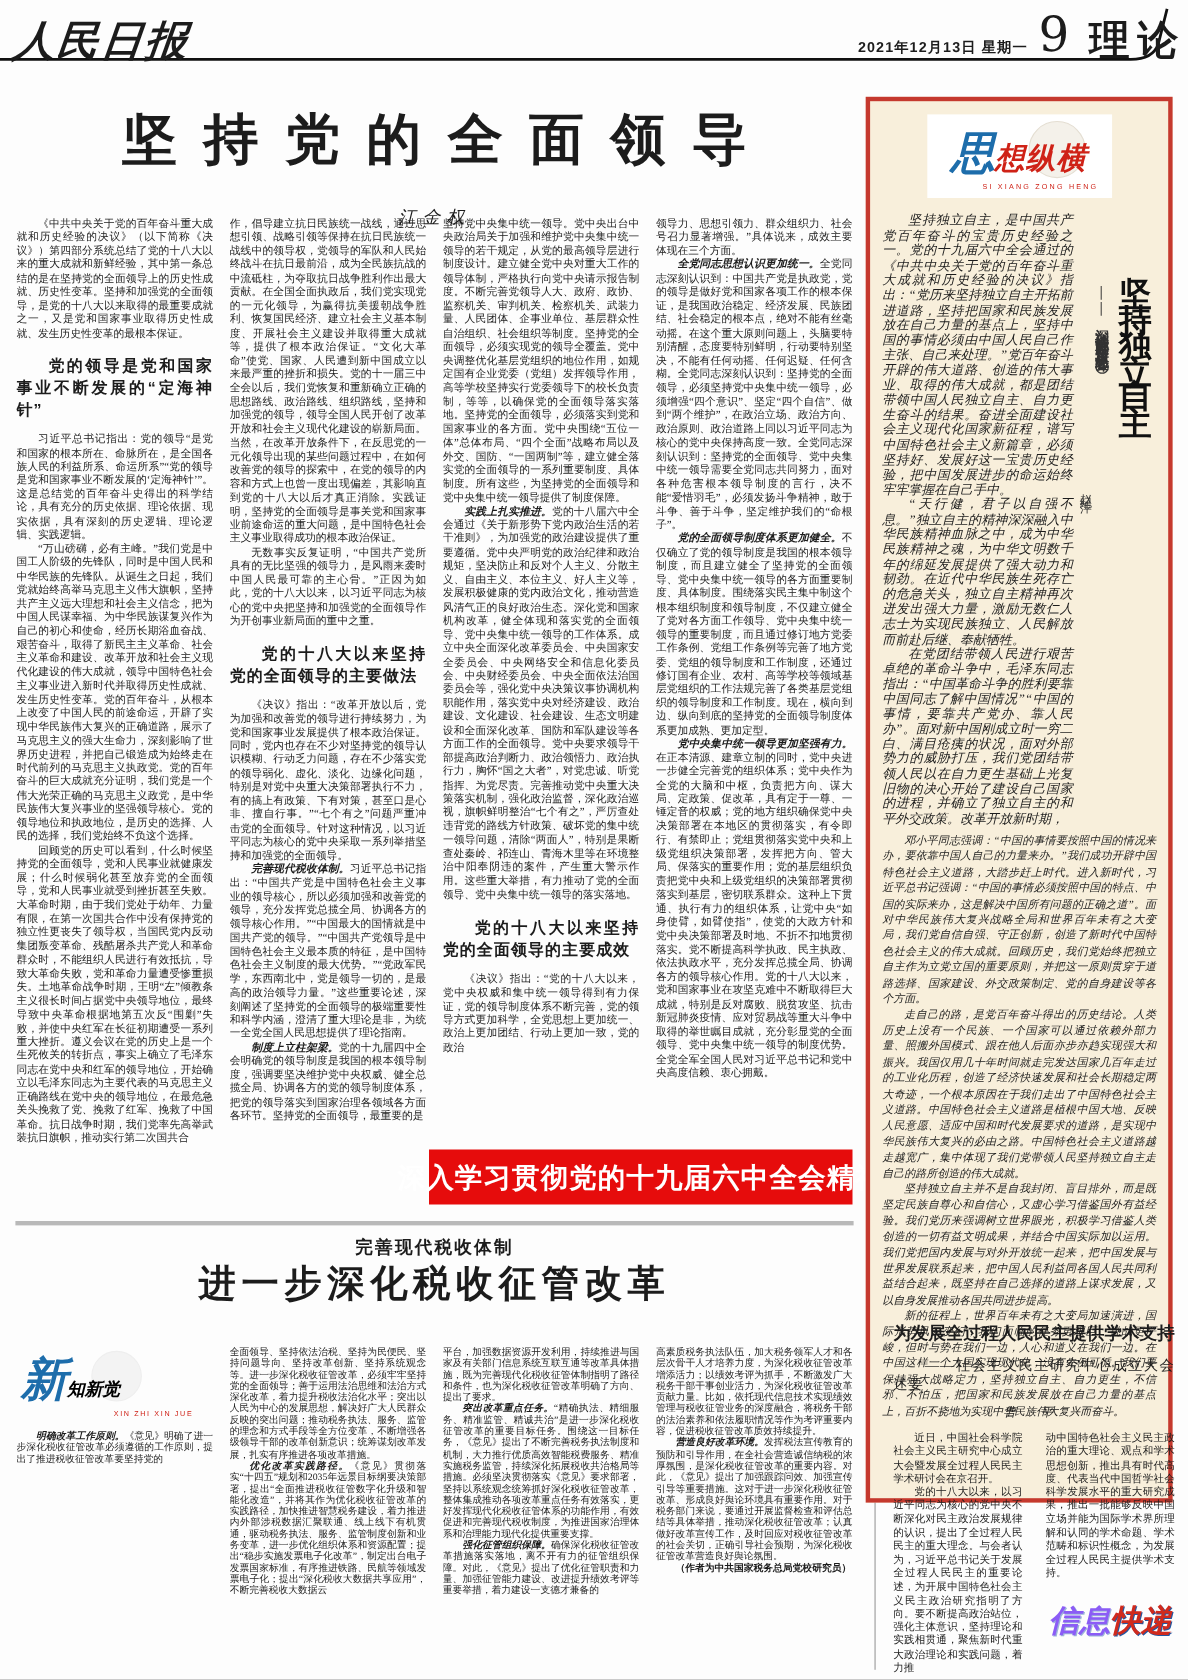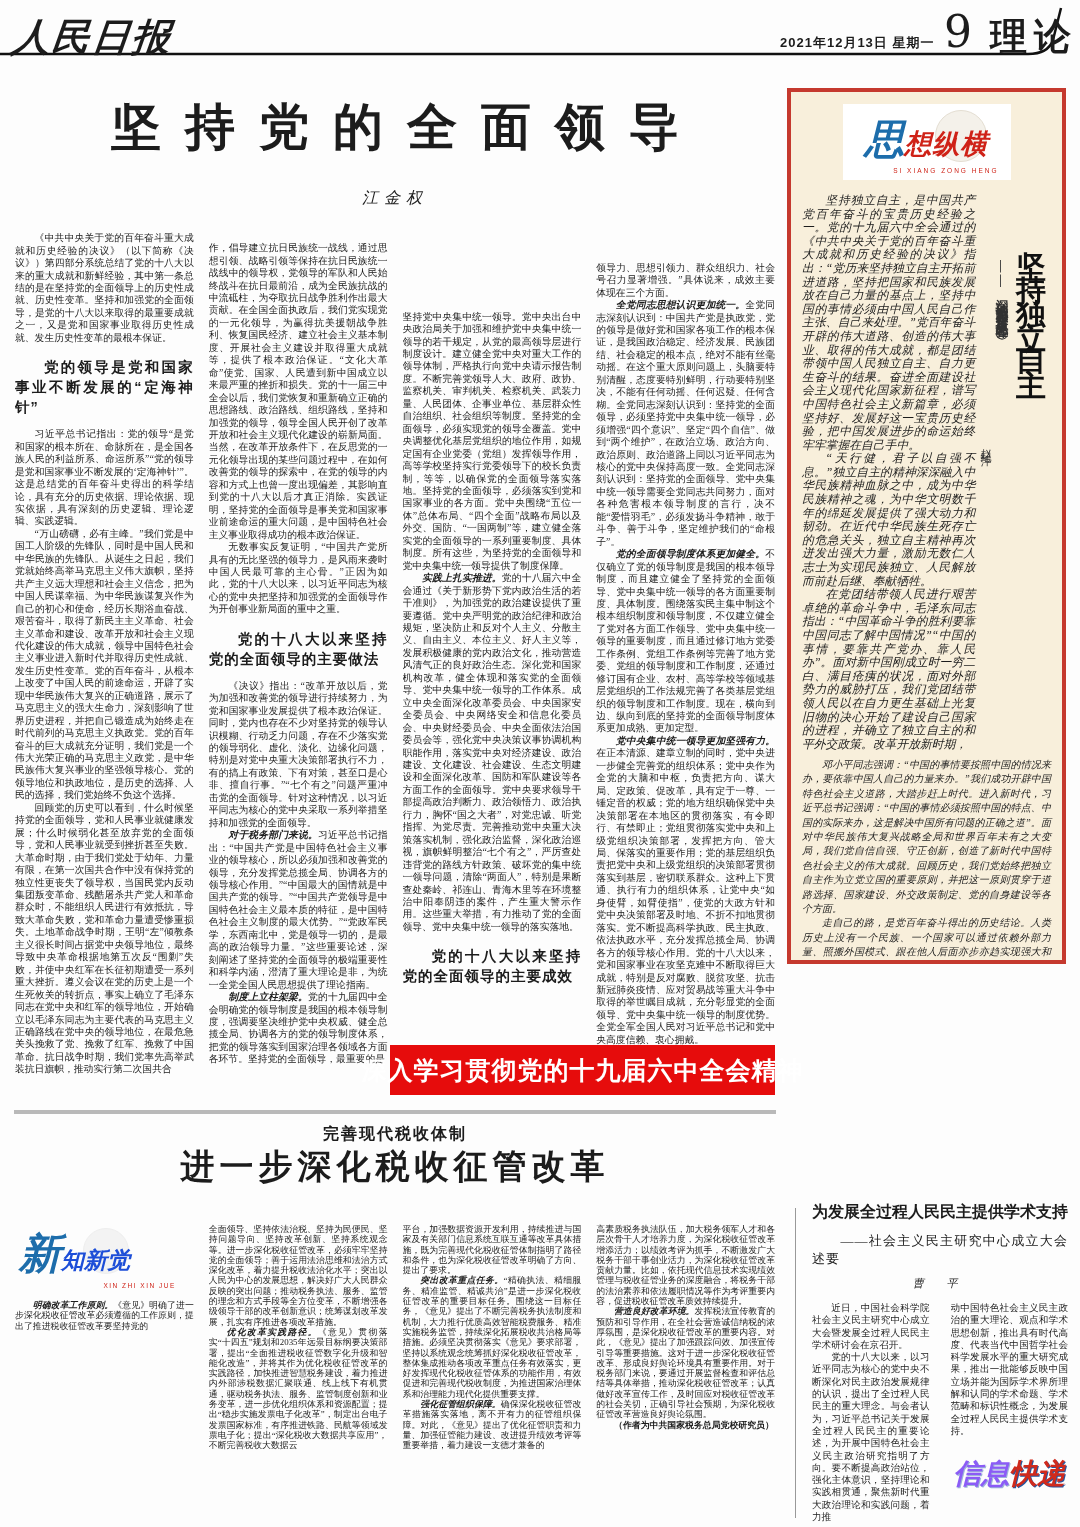--- a/index.html
+++ b/index.html
@@ -19,39 +19,39 @@
   .hdr-sec  { position:absolute; left:990px; top:12px; font-family:"Liberation Serif", serif;
               font-weight:bold; font-size:37px; letter-spacing:7px; }
 
   
   .headline { position:absolute; left:15px; top:94px; width:760px; text-align:center;
               font-family:"Liberation Sans", sans-serif; font-weight:bold; font-size:50px;
               letter-spacing:24px; text-indent:24px; white-space:nowrap; }
   .byline   { position:absolute; left:15px; top:172px; width:760px; text-align:center;
               font-style:italic; font-size:16px; letter-spacing:6px;margin-top:16px; }
   .cols { position:absolute; left:15px; top:198px; width:760px; height:912px;
-          display:flex; gap:15px; overflow:hidden;align-items:center; }
+          display:flex; gap:15px; overflow:hidden; }
   .col  { flex:1; overflow:hidden; }
   .col p { font-size:9.8px; line-height:12.45px; text-align:justify; text-indent:2em; }
   .col p.cont { text-indent:0; }
   .lead { font-weight:bold; font-style:italic; }
   .subhead { font-family:"Liberation Sans", sans-serif; font-weight:bold; font-size:14.5px;
              line-height:20px; letter-spacing:1px; text-align:justify; text-indent:2em;
              margin:13px 0 11px; }
 
   .banner { position:absolute; left:390px; top:1045px; width:385px; height:50px;
             background:#e60c0c; color:#fff; font-family:"Liberation Sans", sans-serif;
             font-weight:bold; font-size:25px; letter-spacing:1px; display:flex;
             align-items:center; justify-content:center; white-space:nowrap; }
 
   .hdiv { position:absolute; left:14px; top:1110px; width:762px; height:4px; background:#b9b9b9; }
   .vdiv { position:absolute; left:795px; top:1208px; width:1px; height:310px; background:#999; }
 
   
-  .sidebar { position:absolute; left:787px; top:88px; width:279px; height:876px;
+  .sidebar { position:absolute; left:787px; top:88px; width:279px; height:1278px;
              background:#f8efdb; border:4px solid #c5392e; padding:10px 11px; overflow:hidden; }
   .sz-logo { width:168px; margin:2px auto 14px; background:#fff; text-align:center;
              padding:8px 4px 6px; position:relative; }
   .sz-logo .circ { position:absolute; left:92px; top:6px; width:52px; height:52px;
                    border:1px solid #e4ded2; border-radius:50%; background:#f4f1ea; }
   .sz-logo-si { position:relative; font-family:"DejaVu Serif", serif; font-style:italic;
                 font-weight:bold; font-size:40px; color:#1d6dab; }
   .sz-logo-rest { position:relative; font-family:"Liberation Sans", sans-serif; font-weight:bold;
                   font-style:italic; font-size:27px; color:#cf2217; letter-spacing:1px; }
   .sz-logo-cap { position:relative; font-family:"Liberation Sans", sans-serif; font-size:6.5px;
@@ -84,21 +84,21 @@
   .tax-col { flex:1; overflow:hidden; }
   .tax-col p { font-size:8.9px; line-height:10.3px; text-align:justify; text-indent:2em; }
   .tax-col p.cont { text-indent:0; }
   .tax-col p.attr { font-weight:bold; }
   .xz-logo { height:64px; margin:2px 4px 10px; position:relative; }
   .xz-logo .circ { position:absolute; left:64px; top:2px; width:46px; height:46px;
                    border:1px solid #eee; border-radius:50%; background:#f3f3f3; }
   .xz-si { position:relative; font-family:"DejaVu Serif", serif; font-style:italic;
            font-weight:bold; font-size:42px; color:#1d6dab; }
   .xz-rest { position:relative; font-family:"Liberation Sans", sans-serif; font-weight:bold;
-             font-style:italic; font-size:23px; color:#1d4ed8; }
+             font-style:italic; font-size:16px; color:#000000; }
   .xz-cap { position:relative; font-family:"Liberation Sans", sans-serif; font-size:6.5px;
             color:#cf2217; letter-spacing:1.5px; text-align:right; padding-right:14px; }
 
   
   .dem { position:absolute; left:812px; top:1202px; width:256px; height:322px; overflow:hidden; }
   .dem-title { font-family:"Liberation Sans", sans-serif; font-weight:bold; font-size:16px;
                letter-spacing:0; white-space:nowrap; }
   .dem-sub { margin-top:9px; font-size:13px; line-height:18px; text-align:justify;
              text-indent:2.2em; letter-spacing:1px; }
   .dem-byline { margin-top:8px; text-align:center; font-style:italic; font-size:11px;
@@ -134,27 +134,28 @@
       <h3 class="subhead">党的领导是党和国家事业不断发展的“定海神针”</h3>
       <p>习近平总书记指出：党的领导“是党和国家的根本所在、命脉所在，是全国各族人民的利益所系、命运所系”“党的领导是党和国家事业不断发展的‘定海神针’”。这是总结党的百年奋斗史得出的科学结论，具有充分的历史依据、理论依据、现实依据，具有深刻的历史逻辑、理论逻辑、实践逻辑。</p>
       <p>“万山磅礴，必有主峰。”我们党是中国工人阶级的先锋队，同时是中国人民和中华民族的先锋队。从诞生之日起，我们党就始终高举马克思主义伟大旗帜，坚持共产主义远大理想和社会主义信念，把为中国人民谋幸福、为中华民族谋复兴作为自己的初心和使命，经历长期浴血奋战、艰苦奋斗，取得了新民主主义革命、社会主义革命和建设、改革开放和社会主义现代化建设的伟大成就，领导中国特色社会主义事业进入新时代并取得历史性成就、发生历史性变革。党的百年奋斗，从根本上改变了中国人民的前途命运，开辟了实现中华民族伟大复兴的正确道路，展示了马克思主义的强大生命力，深刻影响了世界历史进程，并把自己锻造成为始终走在时代前列的马克思主义执政党。党的百年奋斗的巨大成就充分证明，我们党是一个伟大光荣正确的马克思主义政党，是中华民族伟大复兴事业的坚强领导核心。党的领导地位和执政地位，是历史的选择、人民的选择，我们党始终不负这个选择。</p>
       <p>回顾党的历史可以看到，什么时候坚持党的全面领导，党和人民事业就健康发展；什么时候弱化甚至放弃党的全面领导，党和人民事业就受到挫折甚至失败。大革命时期，由于我们党处于幼年、力量有限，在第一次国共合作中没有保持党的独立性更丧失了领导权，当国民党内反动集团叛变革命、残酷屠杀共产党人和革命群众时，不能组织人民进行有效抵抗，导致大革命失败，党和革命力量遭受惨重损失。土地革命战争时期，王明“左”倾教条主义很长时间占据党中央领导地位，最终导致中央革命根据地第五次反“围剿”失败，并使中央红军在长征初期遭受一系列重大挫折。遵义会议在党的历史上是一个生死攸关的转折点，事实上确立了毛泽东同志在党中央和红军的领导地位，开始确立以毛泽东同志为主要代表的马克思主义正确路线在党中央的领导地位，在最危急关头挽救了党、挽救了红军、挽救了中国革命。抗日战争时期，我们党率先高举武装抗日旗帜，推动实行第二次国共合</p>
     </div>
     <div class="col">
       <p class="cont">作，倡导建立抗日民族统一战线，通过思想引领、战略引领等保持在抗日民族统一战线中的领导权，党领导的军队和人民始终战斗在抗日最前沿，成为全民族抗战的中流砥柱，为夺取抗日战争胜利作出最大贡献。在全国全面执政后，我们党实现党的一元化领导，为赢得抗美援朝战争胜利、恢复国民经济、建立社会主义基本制度、开展社会主义建设并取得重大成就等，提供了根本政治保证。“文化大革命”使党、国家、人民遭到新中国成立以来最严重的挫折和损失。党的十一届三中全会以后，我们党恢复和重新确立正确的思想路线、政治路线、组织路线，坚持和加强党的领导，领导全国人民开创了改革开放和社会主义现代化建设的崭新局面。当然，在改革开放条件下，在反思党的一元化领导出现的某些问题过程中，在如何改善党的领导的探索中，在党的领导的内容和方式上也曾一度出现偏差，其影响直到党的十八大以后才真正消除。实践证明，坚持党的全面领导是事关党和国家事业前途命运的重大问题，是中国特色社会主义事业取得成功的根本政治保证。</p>
       <p>无数事实反复证明，“中国共产党所具有的无比坚强的领导力，是风雨来袭时中国人民最可靠的主心骨。”正因为如此，党的十八大以来，以习近平同志为核心的党中央把坚持和加强党的全面领导作为开创事业新局面的重中之重。</p>
       <h3 class="subhead">党的十八大以来坚持党的全面领导的主要做法</h3>
       <p>《决议》指出：“改革开放以后，党为加强和改善党的领导进行持续努力，为党和国家事业发展提供了根本政治保证。同时，党内也存在不少对坚持党的领导认识模糊、行动乏力问题，存在不少落实党的领导弱化、虚化、淡化、边缘化问题，特别是对党中央重大决策部署执行不力，有的搞上有政策、下有对策，甚至口是心非、擅自行事。”“七个有之”问题严重冲击党的全面领导。针对这种情况，以习近平同志为核心的党中央采取一系列举措坚持和加强党的全面领导。</p>
-      <p><span class="lead">对于税务部门来说。</span><span>习近平总书记指出：“中国共产党是中国特色社会主义事业的领导核心，所以必须加强和改善党的领导，充分发挥党总揽全局、协调各方的领导核心作用。”“中国最大的国情就是中国共产党的领导。”“中国共产党领导是中国特色社会主义最本质的特征，是中国特色社会主义制度的最大优势。”“党政军民学，东西南北中，党是领导一切的，是最高的政治领导力量。”这些重要论述，深刻阐述了坚持党的全面领导的极端重要性和科学内涵，澄清了重大理论是非，为统一全党全国人民思想提供了理论指南。</span></p>
+      <p><span class="lead">完善现代税收体制。</span><span>习近平总书记指出：“中国共产党是中国特色社会主义事业的领导核心，所以必须加强和改善党的领导，充分发挥党总揽全局、协调各方的领导核心作用。”“中国最大的国情就是中国共产党的领导。”“中国共产党领导是中国特色社会主义最本质的特征，是中国特色社会主义制度的最大优势。”“党政军民学，东西南北中，党是领导一切的，是最高的政治领导力量。”这些重要论述，深刻阐述了坚持党的全面领导的极端重要性和科学内涵，澄清了重大理论是非，为统一全党全国人民思想提供了理论指南。</span></p>
       <p><span class="lead">制度上立柱架梁。</span><span>党的十九届四中全会明确党的领导制度是我国的根本领导制度，强调要坚决维护党中央权威、健全总揽全局、协调各方的党的领导制度体系，把党的领导落实到国家治理各领域各方面各环节。坚持党的全面领导，最重要的是</span></p>
     </div>
     <div class="col">
       <p class="cont">坚持党中央集中统一领导。党中央出台中央政治局关于加强和维护党中央集中统一领导的若干规定，从党的最高领导层进行制度设计。建立健全党中央对重大工作的领导体制，严格执行向党中央请示报告制度。不断完善党领导人大、政府、政协、监察机关、审判机关、检察机关、武装力量、人民团体、企事业单位、基层群众性自治组织、社会组织等制度。坚持党的全面领导，必须实现党的领导全覆盖。党中央调整优化基层党组织的地位作用，如规定国有企业党委（党组）发挥领导作用，高等学校坚持实行党委领导下的校长负责制，等等，以确保党的全面领导落实落地。坚持党的全面领导，必须落实到党和国家事业的各方面。党中央围绕“五位一体”总体布局、“四个全面”战略布局以及外交、国防、“一国两制”等，建立健全落实党的全面领导的一系列重要制度、具体制度。所有这些，为坚持党的全面领导和党中央集中统一领导提供了制度保障。</p>
       <p><span class="lead">实践上扎实推进。</span><span>党的十八届六中全会通过《关于新形势下党内政治生活的若干准则》，为加强党的政治建设提供了重要遵循。党中央严明党的政治纪律和政治规矩，坚决防止和反对个人主义、分散主义、自由主义、本位主义、好人主义等，发展积极健康的党内政治文化，推动营造风清气正的良好政治生态。深化党和国家机构改革，健全体现和落实党的全面领导、党中央集中统一领导的工作体系。成立中央全面深化改革委员会、中央国家安全委员会、中央网络安全和信息化委员会、中央财经委员会、中央全面依法治国委员会等，强化党中央决策议事协调机构职能作用，落实党中央对经济建设、政治建设、文化建设、社会建设、生态文明建设和全面深化改革、国防和军队建设等各方面工作的全面领导。党中央要求领导干部提高政治判断力、政治领悟力、政治执行力，胸怀“国之大者”，对党忠诚、听党指挥、为党尽责。完善推动党中央重大决策落实机制，强化政治监督，深化政治巡视，旗帜鲜明整治“七个有之”，严厉查处违背党的路线方针政策、破坏党的集中统一领导问题，清除“两面人”，特别是果断查处秦岭、祁连山、青海木里等在环境整治中阳奉阴违的案件，产生重大警示作用。这些重大举措，有力推动了党的全面领导、党中央集中统一领导的落实落地。</span></p>
       <h3 class="subhead">党的十八大以来坚持党的全面领导的主要成效</h3>
+      <p>《决议》指出：“党的十八大以来，党中央权威和集中统一领导得到有力保证，党的领导制度体系不断完善，党的领导方式更加科学，全党思想上更加统一、政治上更加团结、行动上更加一致，党的政治</p>
     </div>
     <div class="col">
       <p class="cont">领导力、思想引领力、群众组织力、社会号召力显著增强。”具体说来，成效主要体现在三个方面。</p>
       <p><span class="lead">全党同志思想认识更加统一。</span><span>全党同志深刻认识到：中国共产党是执政党，党的领导是做好党和国家各项工作的根本保证，是我国政治稳定、经济发展、民族团结、社会稳定的根本点，绝对不能有丝毫动摇。在这个重大原则问题上，头脑要特别清醒，态度要特别鲜明，行动要特别坚决，不能有任何动摇、任何迟疑、任何含糊。全党同志深刻认识到：坚持党的全面领导，必须坚持党中央集中统一领导，必须增强“四个意识”、坚定“四个自信”、做到“两个维护”，在政治立场、政治方向、政治原则、政治道路上同以习近平同志为核心的党中央保持高度一致。全党同志深刻认识到：坚持党的全面领导、党中央集中统一领导需要全党同志共同努力，面对各种危害根本领导制度的言行，决不能“爱惜羽毛”，必须发扬斗争精神，敢于斗争、善于斗争，坚定维护我们的“命根子”。</span></p>
       <p><span class="lead">党的全面领导制度体系更加健全。</span><span>不仅确立了党的领导制度是我国的根本领导制度，而且建立健全了坚持党的全面领导、党中央集中统一领导的各方面重要制度、具体制度。围绕落实民主集中制这个根本组织制度和领导制度，不仅建立健全了党对各方面工作领导、党中央集中统一领导的重要制度，而且通过修订地方党委工作条例、党组工作条例等完善了地方党委、党组的领导制度和工作制度，还通过修订国有企业、农村、高等学校等领域基层党组织的工作法规完善了各类基层党组织的领导制度和工作制度。现在，横向到边、纵向到底的坚持党的全面领导制度体系更加成熟、更加定型。</span></p>
       <p><span class="lead">党中央集中统一领导更加坚强有力。</span><span>在正本清源、建章立制的同时，党中央进一步健全完善党的组织体系；党中央作为全党的大脑和中枢，负责把方向、谋大局、定政策、促改革，具有定于一尊、一锤定音的权威；党的地方组织确保党中央决策部署在本地区的贯彻落实，有令即行、有禁即止；党组贯彻落实党中央和上级党组织决策部署，发挥把方向、管大局、保落实的重要作用；党的基层组织负责把党中央和上级党组织的决策部署贯彻落实到基层，密切联系群众。这种上下贯通、执行有力的组织体系，让党中央“如身使臂，如臂使指”，使党的大政方针和党中央决策部署及时地、不折不扣地贯彻落实。党不断提高科学执政、民主执政、依法执政水平，充分发挥总揽全局、协调各方的领导核心作用。党的十八大以来，党和国家事业在攻坚克难中不断取得巨大成就，特别是反对腐败、脱贫攻坚、抗击新冠肺炎疫情、应对贸易战等重大斗争中取得的举世瞩目成就，充分彰显党的全面领导、党中央集中统一领导的制度优势。全党全军全国人民对习近平总书记和党中央高度信赖、衷心拥戴。</span></p>
     </div>
   </div>
 
   <div class="banner">深入学习贯彻党的十九届六中全会精神</div>

